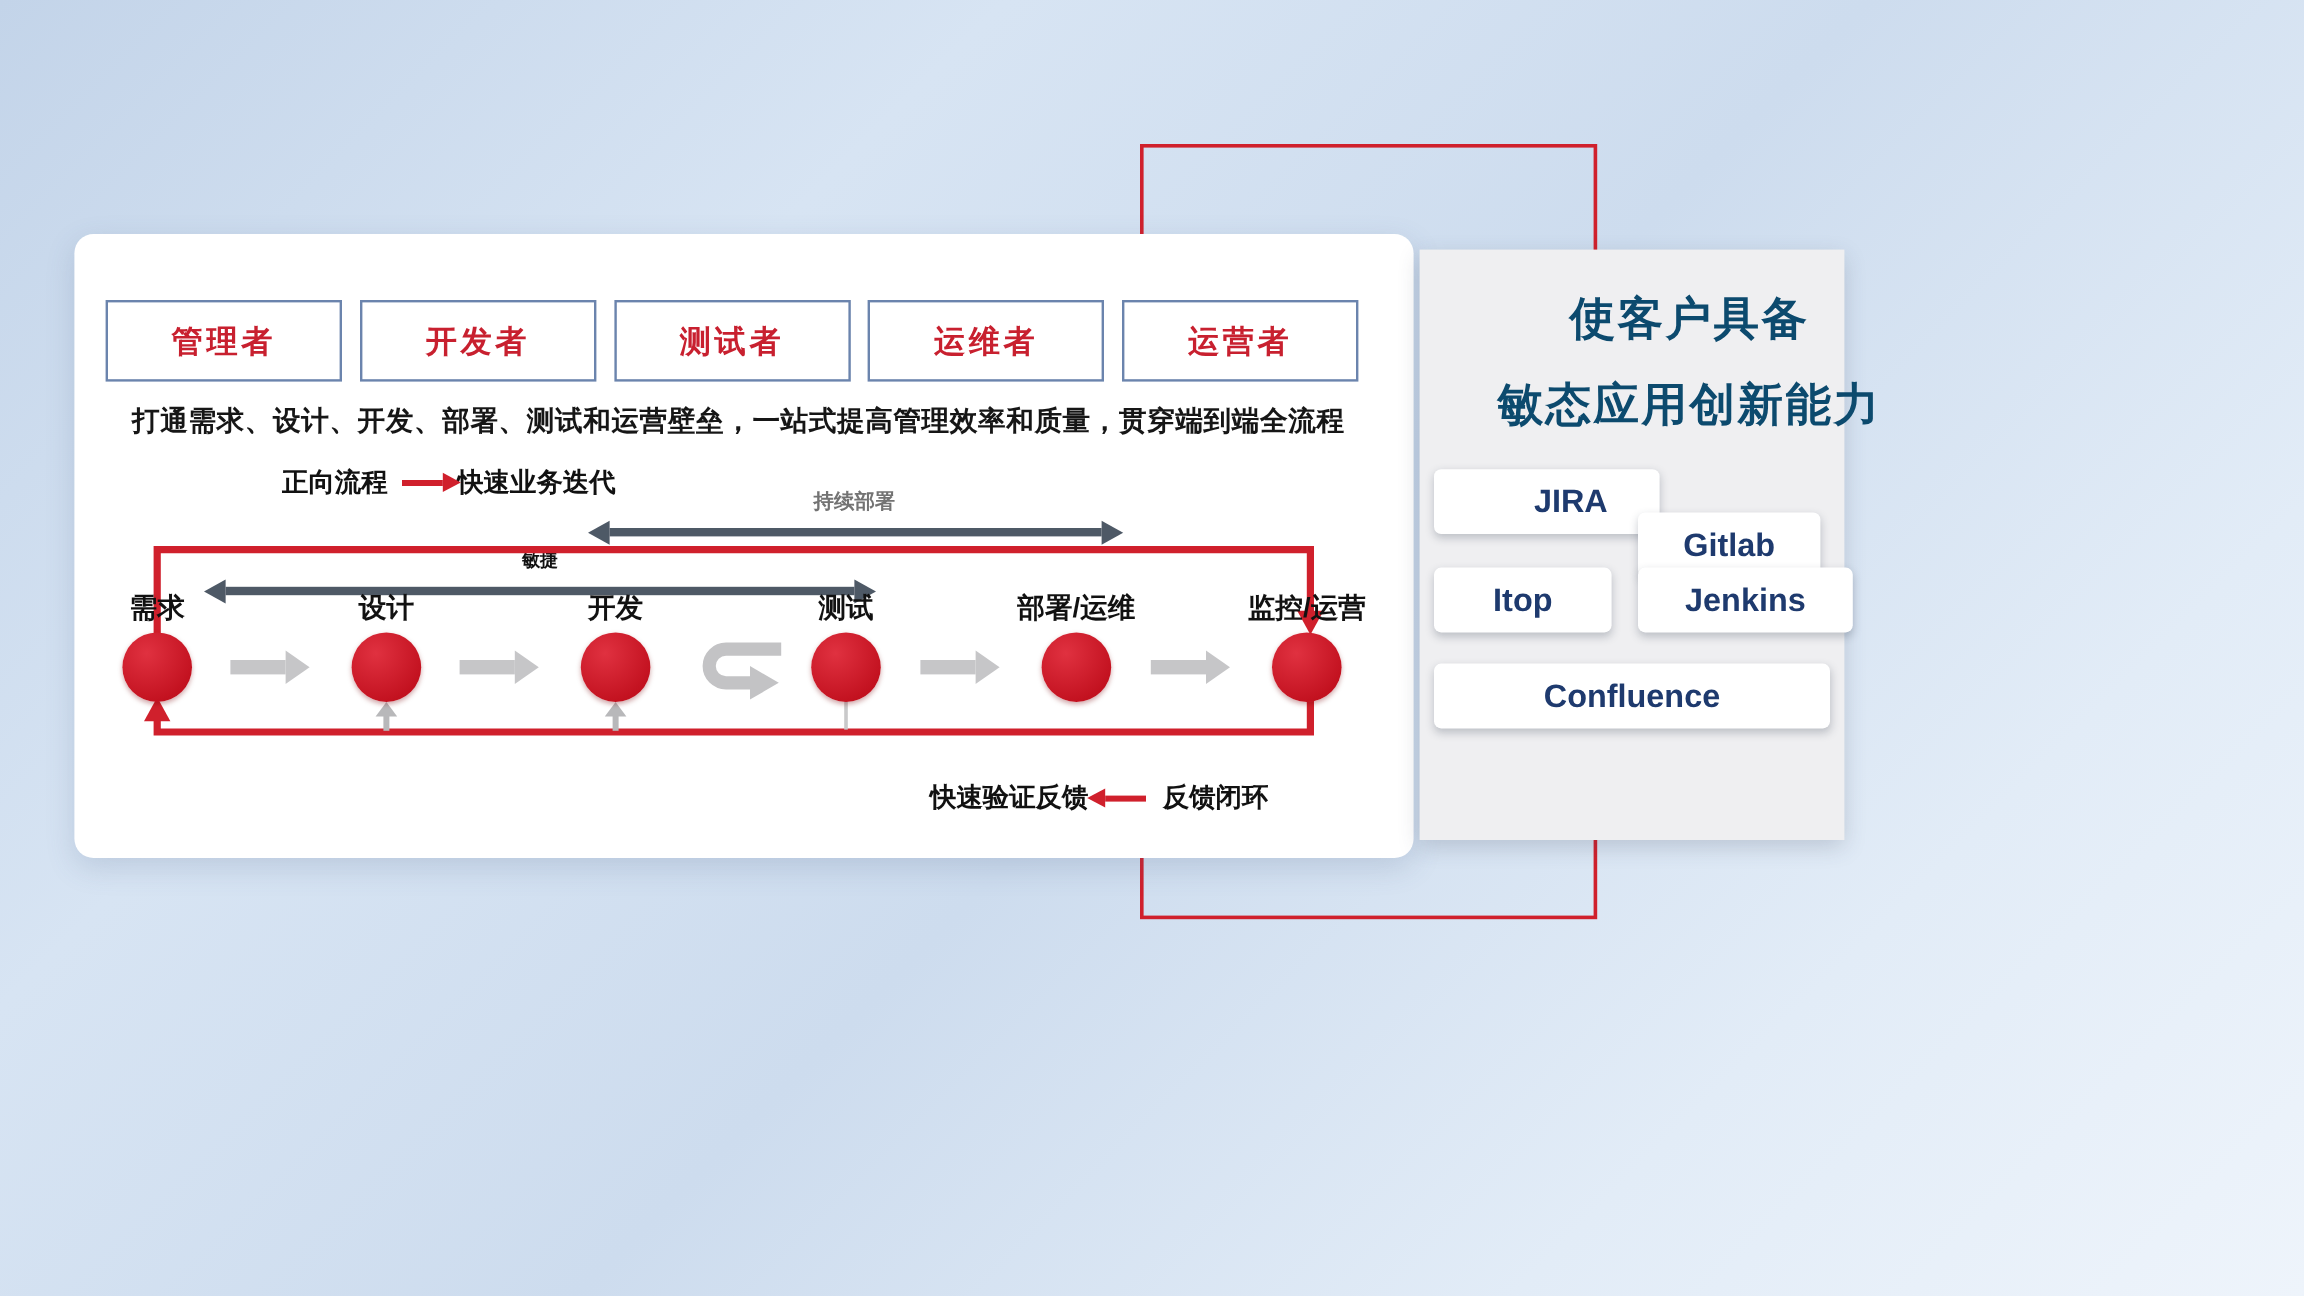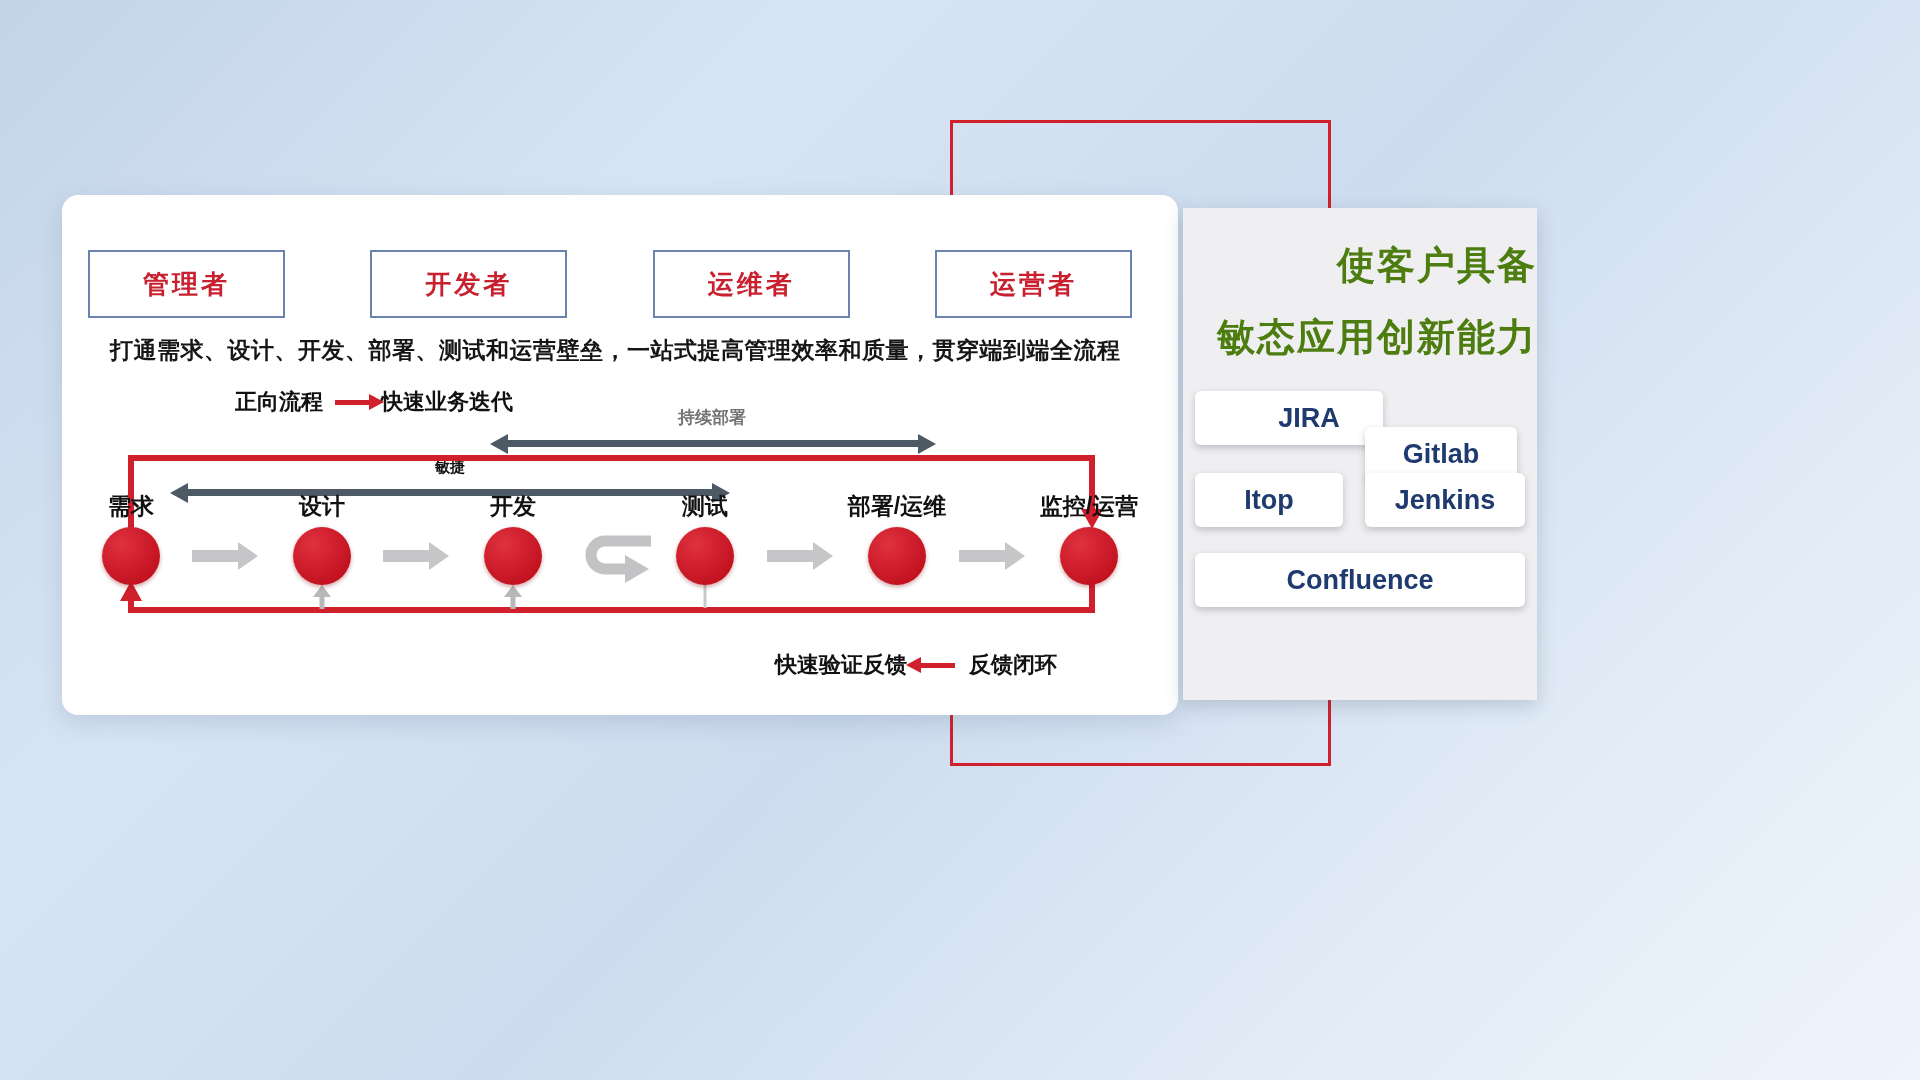--- a/index.html
+++ b/index.html
@@ -96,52 +96,55 @@
     content:"";position:absolute;right:-20px;top:50%;transform:translateY(-50%);
     border-left:20px solid #c6c6c8;border-top:14px solid transparent;border-bottom:14px solid transparent;
   }
   .loop-icon{position:absolute;left:507px;top:330px;}
   
   .side-panel{
     position:absolute;left:1183px;top:208px;width:354px;height:492px;
     background:#efeff1;z-index:3;box-shadow:0 6px 18px rgba(60,70,90,.22);
   }
   .panel-title-1,.panel-title-2{
-    position:absolute;left:0;width:100%;text-align:right;
-    color:#4d7c0f;font-weight:bold;letter-spacing:2px;
+    position:absolute;left:0;width:100%;text-align:center;
+    color:#0c4a6e;font-weight:bold;letter-spacing:2px;padding-left:48px;
   }
   .panel-title-1{top:32px;font-size:38px;}
   .panel-title-2{top:104px;font-size:38px;}
   .tool-btn{
     position:absolute;height:54px;background:#ffffff;border-radius:6px;
     box-shadow:0 3px 7px rgba(40,50,70,.25);
     display:flex;align-items:center;justify-content:center;
     color:#1e3a6e;font-size:27px;font-weight:bold;
   }
   .tool-jira{left:12px;top:183px;width:148px;padding-left:40px;}
   .tool-gitlab{left:182px;top:183px;width:152px;margin-top:36px;}
   .tool-itop{left:12px;top:265px;width:148px;}
-  .tool-jenkins{left:182px;top:265px;width:160px;}
+  .tool-jenkins{left:182px;top:265px;width:179px;}
   .tool-confluence{left:12px;top:345px;width:330px;}
 </style>
 </head>
 <body>
 
 <div class="stage">
 
   <div class="red-frame"></div>
 
   <div class="main-card">
 
     <div class="roles">
       <div class="role-box">
         <span>管理者</span>
       </div>
       <div class="role-box">
         <span>开发者</span>
+      </div>
+      <div class="role-box">
+        <span>测试者</span>
       </div>
       <div class="role-box">
         <span>运维者</span>
       </div>
       <div class="role-box">
         <span>运营者</span>
       </div>
     </div>
 
     <div class="desc">打通需求、设计、开发、部署、测试和运营壁垒，一站式提高管理效率和质量，贯穿端到端全流程</div>

